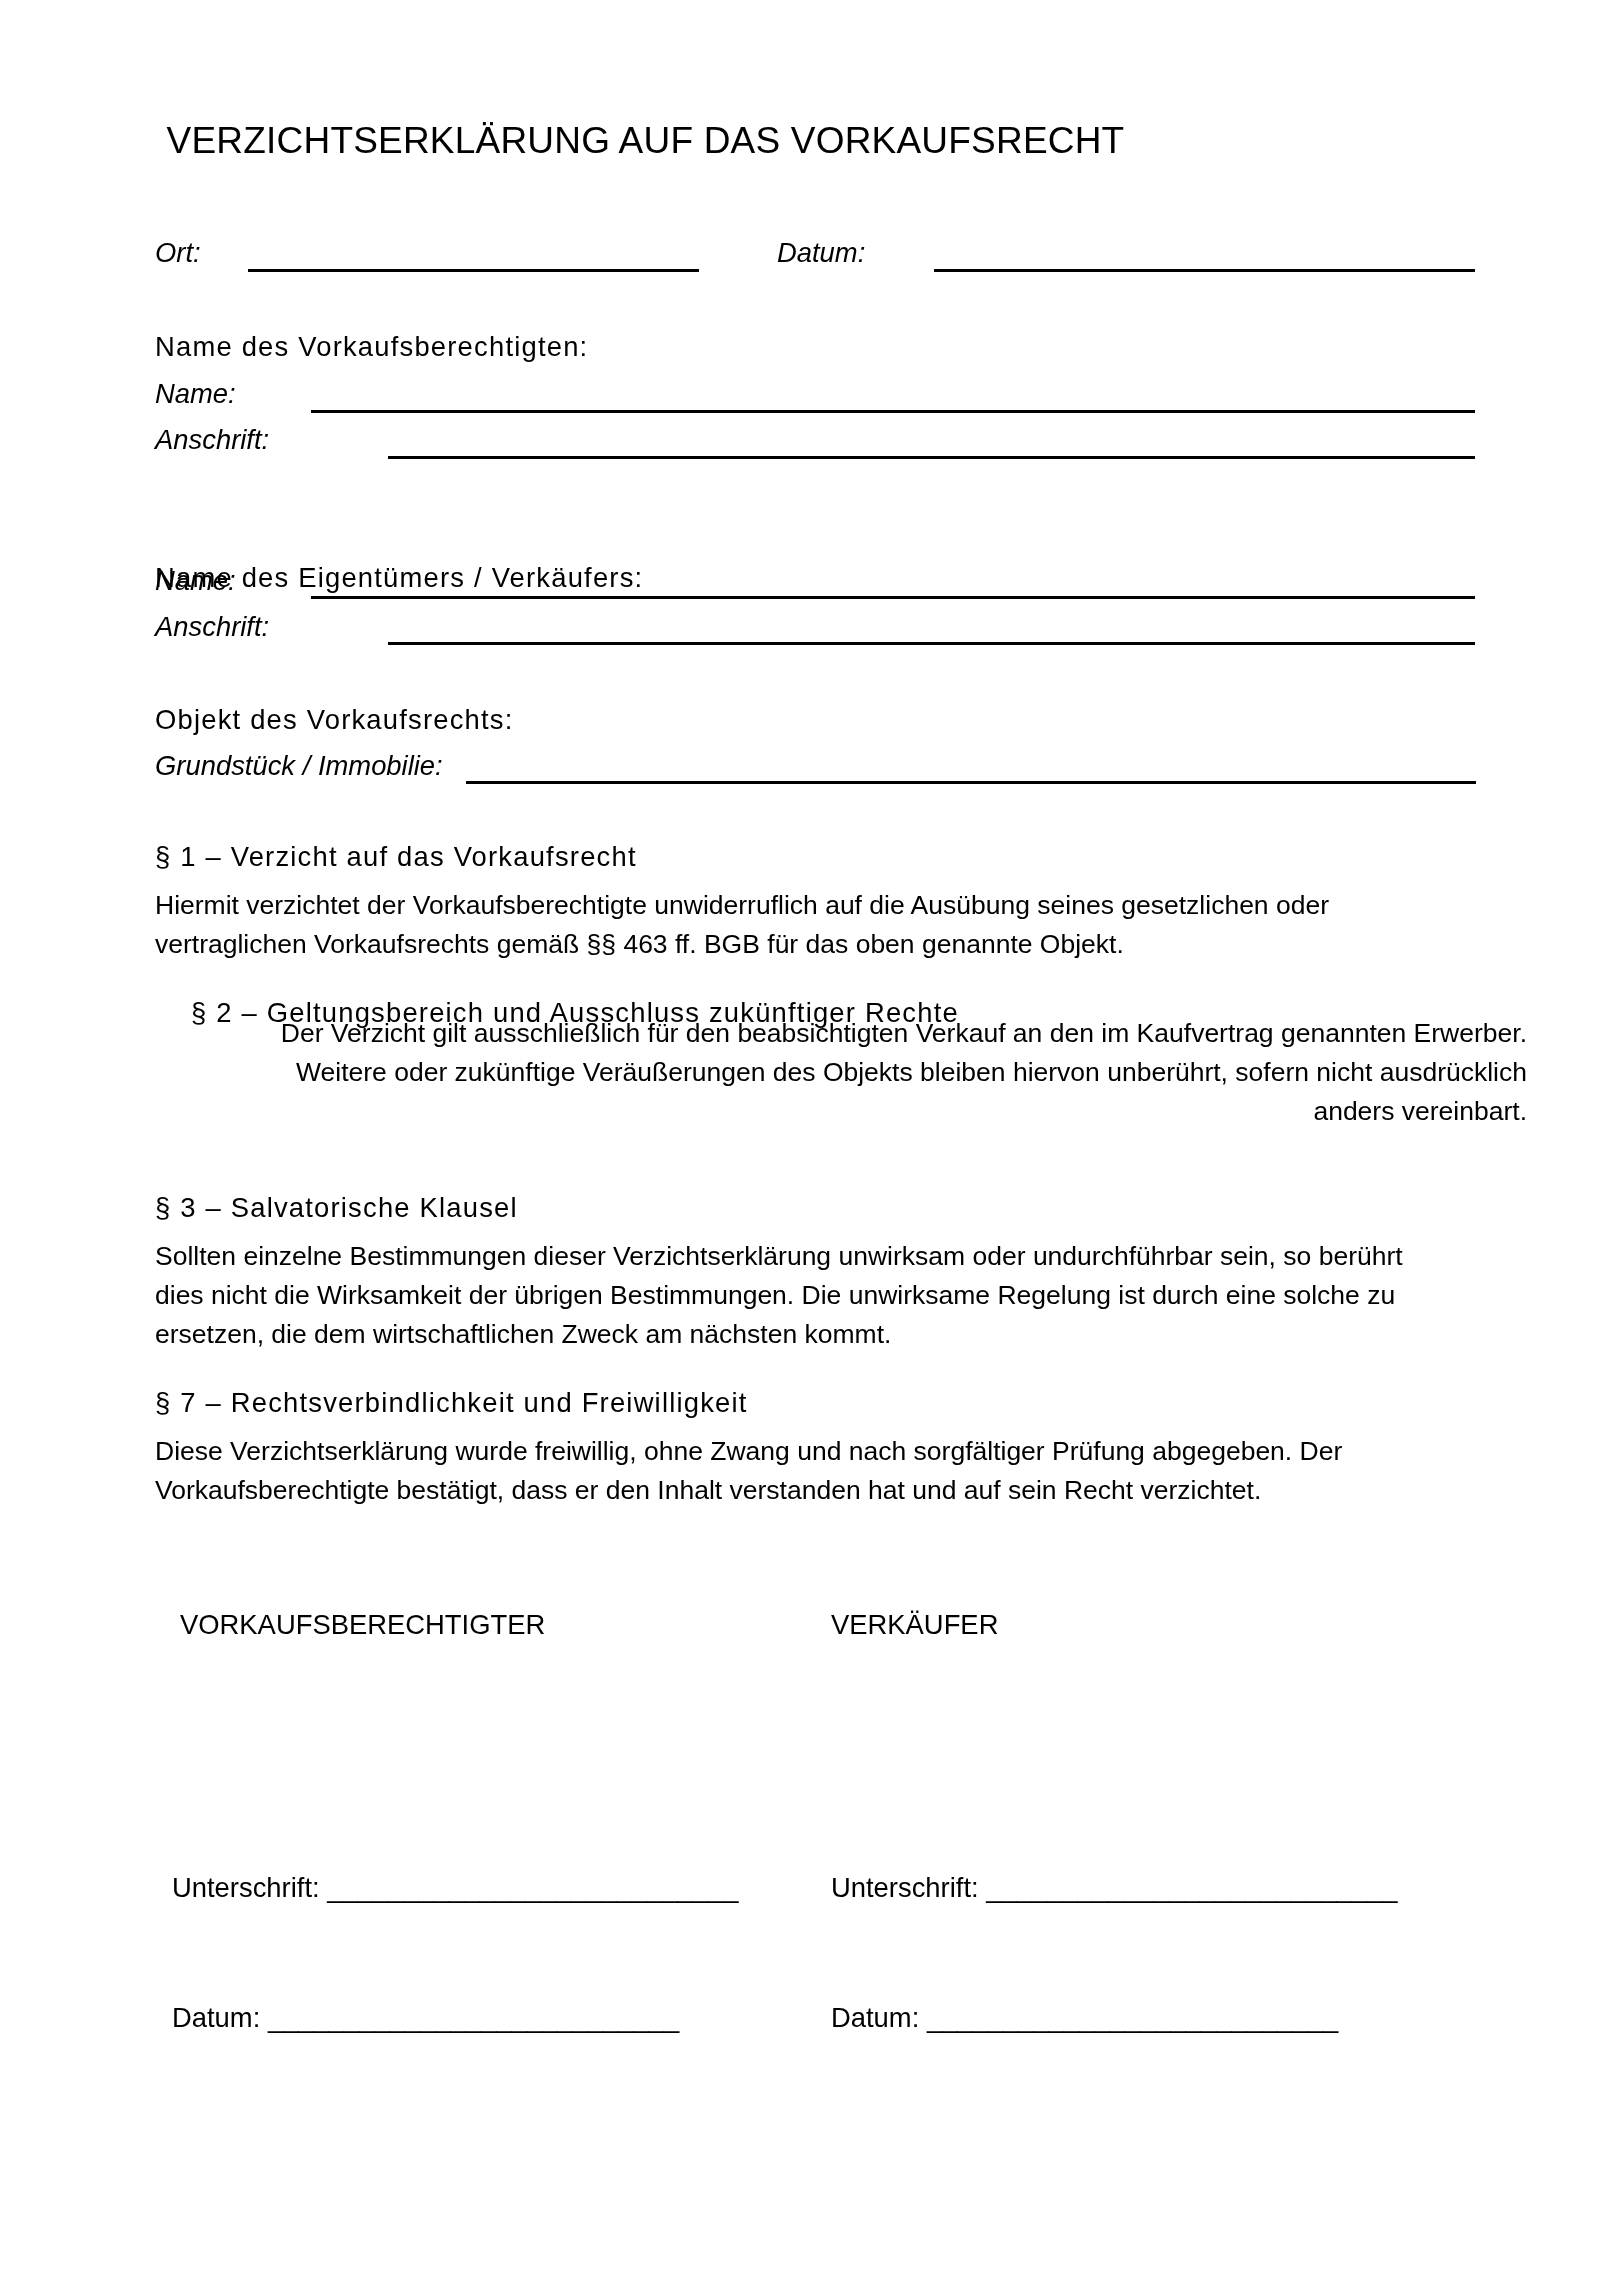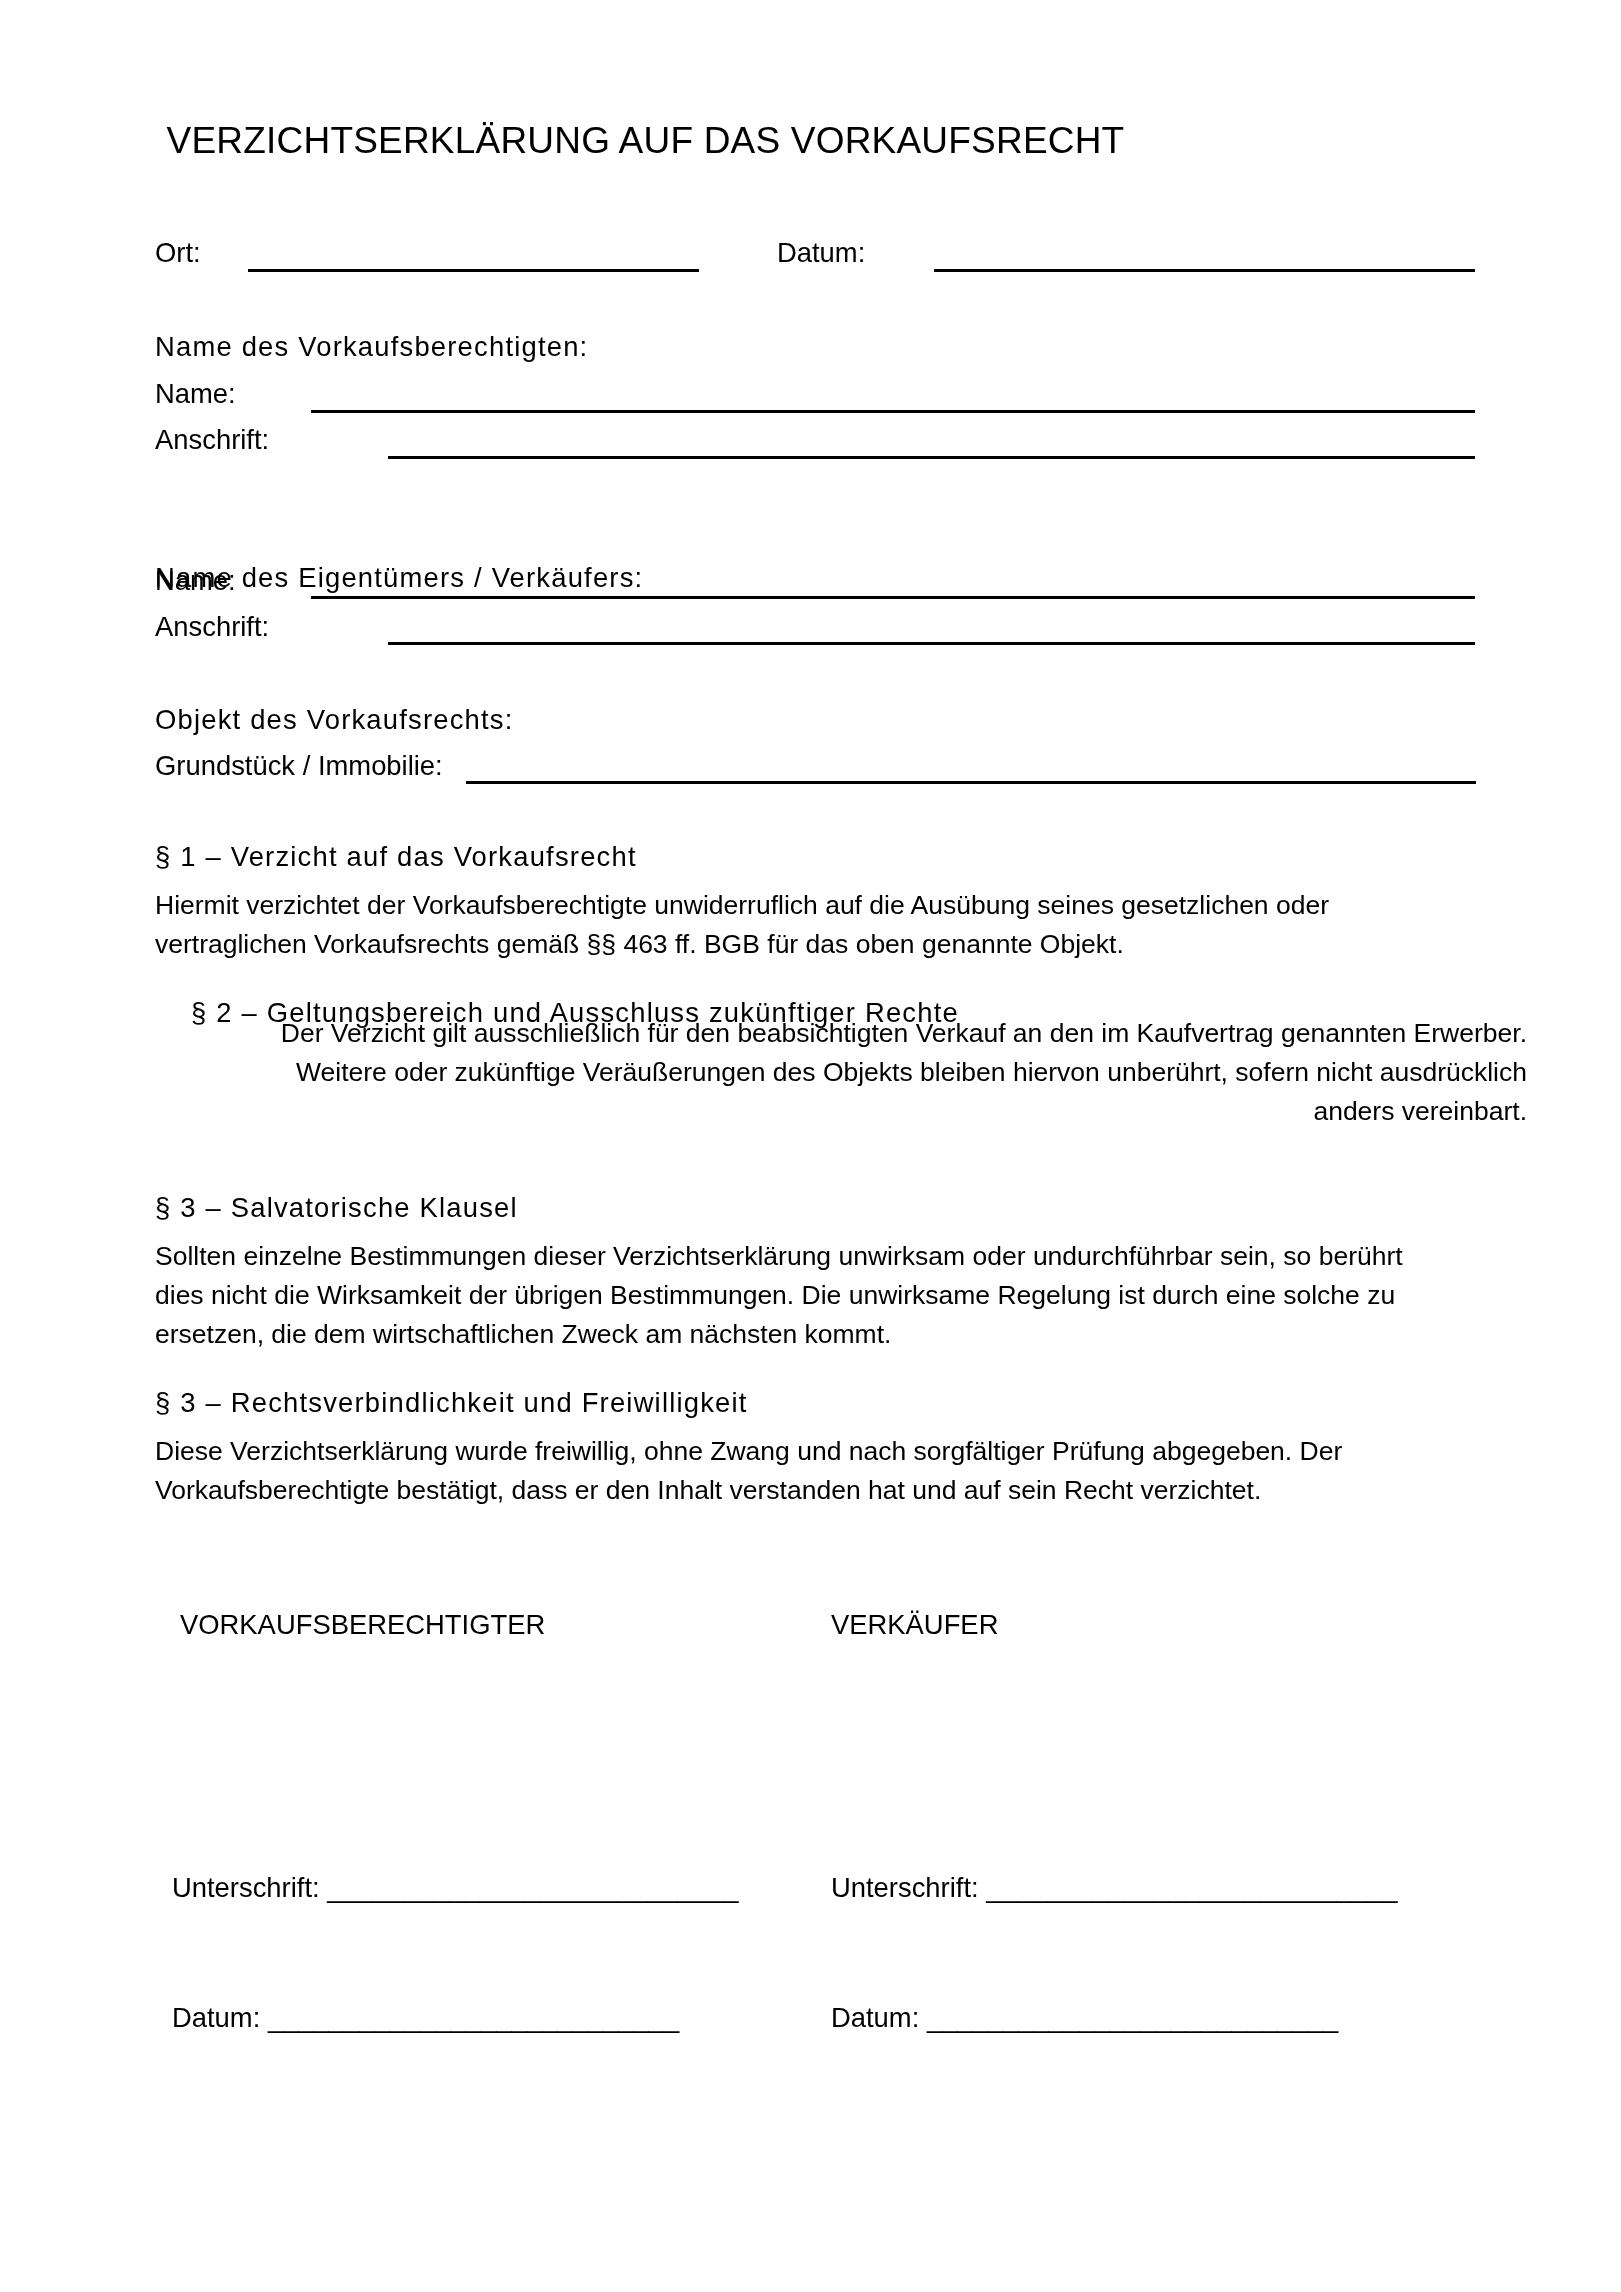--- a/index.html
+++ b/index.html
@@ -5,21 +5,21 @@
   html, body { margin: 0; padding: 0; background: #ffffff; }
   body {
     width: 1621px; height: 2293px; position: relative; overflow: hidden;
     font-family: "Liberation Sans", sans-serif; color: #000;
   }
   .abs { position: absolute; }
   .title {
     left: 0; width: 1291px; top: 118px; text-align: center;
     font-size: 37px; letter-spacing: 0.2px; line-height: 45px;
   }
-  .lbl { font-size: 27.4px; line-height: 33px; white-space: nowrap; }
+  .lbl { font-size: 27.4px; line-height: 33px; white-space: nowrap; font-style: italic; }
   .section-lbl { font-size: 27.4px; line-height: 33px; letter-spacing: 1.2px; white-space: nowrap; }
   .line { height: 2.9px; background: #000; }
   .heading { font-size: 27.4px; line-height: 33px; letter-spacing: 1.2px; white-space: nowrap; }
   .para { font-size: 26.5px; line-height: 39px; left: 155px; width: 1372px; }
   .sig-head { font-size: 27.4px; line-height: 33px; white-space: nowrap; }
   .sig-line { font-size: 27.4px; line-height: 33px; white-space: nowrap; }
 </style>
 </head>
 <body>
 
@@ -61,21 +61,21 @@
     <div>anders vereinbart.</div>
   </div>
 
   <div class="abs heading" style="left:155px; top:1191px;">§ 3 – Salvatorische Klausel</div>
   <div class="abs para" style="top:1237px;">
     <div>Sollten einzelne Bestimmungen dieser Verzichtserklärung unwirksam oder undurchführbar sein, so berührt</div>
     <div>dies nicht die Wirksamkeit der übrigen Bestimmungen. Die unwirksame Regelung ist durch eine solche zu</div>
     <div>ersetzen, die dem wirtschaftlichen Zweck am nächsten kommt.</div>
   </div>
 
-  <div class="abs heading" style="left:155px; top:1386px;">§ 3 – Rechtsverbindlichkeit und Freiwilligkeit</div>
+  <div class="abs heading" style="left:155px; top:1386px;">§ 7 – Rechtsverbindlichkeit und Freiwilligkeit</div>
   <div class="abs para" style="top:1432px;">
     <div>Diese Verzichtserklärung wurde freiwillig, ohne Zwang und nach sorgfältiger Prüfung abgegeben. Der</div>
     <div>Vorkaufsberechtigte bestätigt, dass er den Inhalt verstanden hat und auf sein Recht verzichtet.</div>
   </div>
 
   <div class="abs sig-head" style="left:172px; top:1608px;margin-left:8px;">VORKAUFSBERECHTIGTER</div>
   <div class="abs sig-head" style="left:831px; top:1608px;">VERKÄUFER</div>
 
   <div class="abs sig-line" style="left:172px; top:1871px;">Unterschrift: ___________________________</div>
   <div class="abs sig-line" style="left:831px; top:1871px;">Unterschrift: ___________________________</div>

